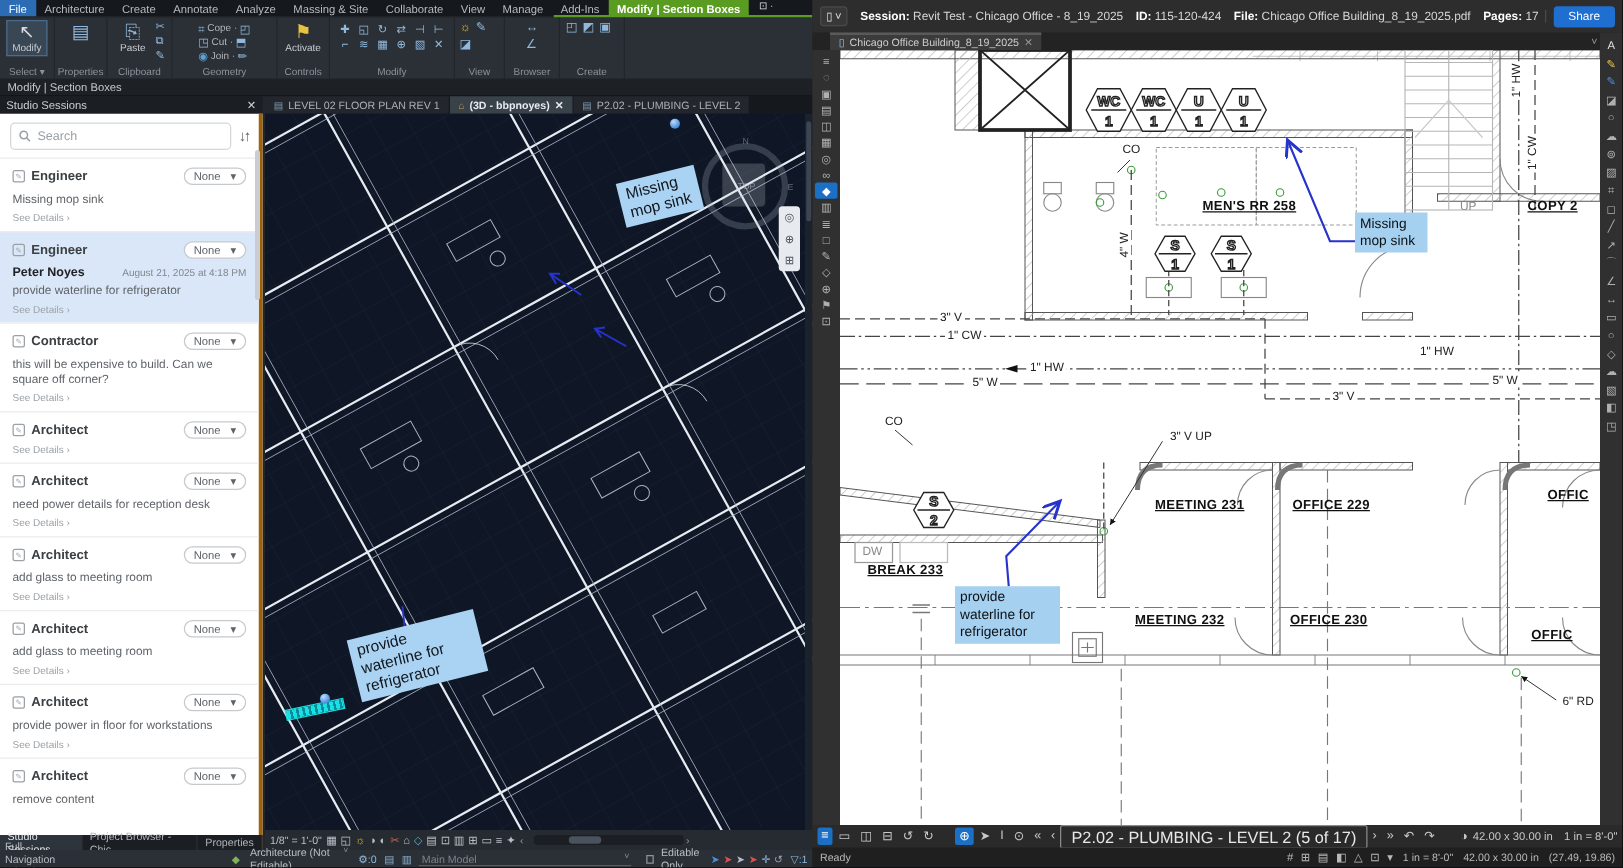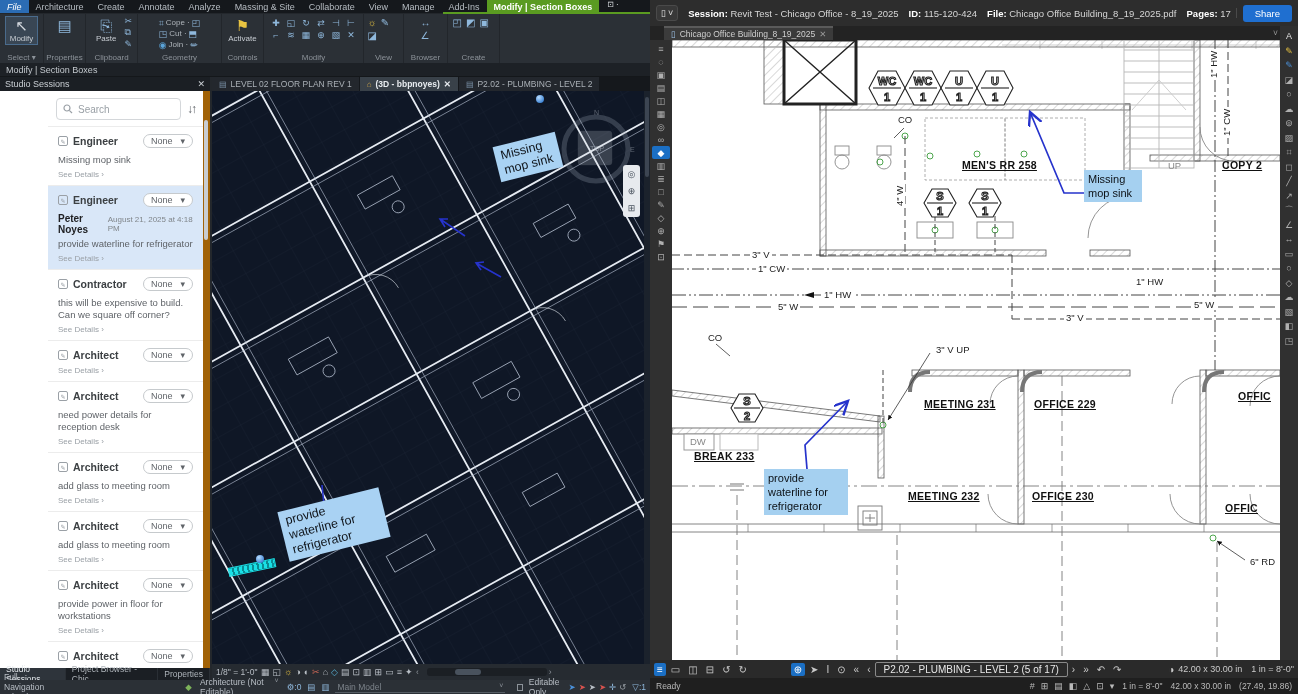--- a/index.html
+++ b/index.html
@@ -5,40 +5,40 @@
   * { margin:0; padding:0; box-sizing:border-box; }
   html,body { background:#000; }
   body { font-family:"Liberation Sans", sans-serif; }
   #screen { position:relative; width:1298px; height:694px; overflow:hidden; background:#14181d; }
   .abs { position:absolute; }
 
   
   #revit { position:absolute; left:0; top:0; width:650px; height:694px; background:#23272c; }
   .rv-tabs { position:absolute; left:0; top:0; width:650px; height:13px; background:#15181c; display:flex; align-items:stretch; font-size:9px; color:#b6bcc2; }
   .rv-tab { padding:1px 7px; display:flex; align-items:center; white-space:nowrap; }
-  .rv-tab.file { background:#2b6cb4; color:#fff;font-style:italic; }
+  .rv-tab.file { background:#2b6cb4; color:#fff; }
   .rv-tab.ctx { background:#5a9b21; color:#fff; font-weight:bold; }
   .rv-winicon { margin-left:8px; color:#d8dce0; font-size:8px; }
   .rv-greenline { position:absolute; left:443px; top:12px; width:207px; height:2px; background:#5a9b21; }
   .rv-ribbon { position:absolute; left:0; top:14px; width:650px; height:49px; background:#2b3036; display:flex; color:#aeb4ba; }
   .rv-group { border-right:1px solid #22262b; padding:2px 4px 0 4px; display:flex; flex-direction:column; align-items:center; position:relative; }
   .rv-group .glabel { position:absolute; bottom:1px; font-size:8px; color:#8c9299; white-space:nowrap; }
   .bigbtn { display:flex; flex-direction:column; align-items:center; justify-content:center; font-size:8px; color:#c7ccd2; padding:1px 4px; border:1px solid transparent; }
   .bigbtn .bgly { font-size:15px; color:#d6dbe1; line-height:16px; }
   .bigbtn.sel { background:#394654; border-color:#4a6b8c; }
   .minirow { display:flex; gap:2px; font-size:8px; align-items:center; line-height:10px; }
   .mini { font-size:9px; color:#8fb8dc; }
   .icgrid { display:grid; grid-template-columns:repeat(6,14px); grid-auto-rows:12px; gap:0 1px; margin-top:1px; }
   .icgrid .ic { font-size:9px; color:#8fb8dc; text-align:center; line-height:12px; }
   .iconsrow .ic { font-size:10px; color:#8fb8dc; padding:0 2px; line-height:13px; }
   .rv-modebar { position:absolute; left:0; top:63px; width:650px; height:14px; background:#1d2126; color:#c3c8cd; font-size:9px; display:flex; align-items:center; padding-left:6px; border-bottom:1px solid #14171a; }
 
   
   .rv-paneltitle { position:absolute; left:0; top:77px; width:210px; height:14px; background:#1b1f24; color:#c9ced3; font-size:9px; display:flex; align-items:center; padding:0 5px; justify-content:space-between; }
-  .rv-panel { position:absolute; left:0; top:91px; width:210px; height:596px; background:#fff; overflow:hidden; border-right:7px solid #a16207;padding-left:48px; }
+  .rv-panel { position:absolute; left:0; top:91px; width:210px; height:596px; background:#fff; overflow:hidden; border-right:3px solid #a16207; }
   .searchrow { display:flex; align-items:center; gap:6px; padding:7px 8px 6px 8px; }
   .searchbox { flex:1; border:1px solid #d4d7da; border-radius:4px; height:22px; display:flex; align-items:center; padding:0 6px; gap:5px; color:#9aa0a6; font-size:10px; }
   .sorticon { color:#5f6368; font-size:12px; letter-spacing:-2px; }
   .entry { border-top:1px solid #ececec; padding:7px 10px 6px 10px; }
   .entry.selected { background:#d9e7f8; }
   .ehead { display:flex; align-items:center; gap:5px; }
   .eicon { width:10px; height:10px; border:1px solid #9aa0a6; border-radius:2px; font-size:6px; color:#9aa0a6; display:flex; align-items:center; justify-content:center; }
   .erole { font-size:10.5px; font-weight:bold; color:#3c4043; flex:1; }
   .nonedd { border:1px solid #c6cacd; border-radius:10px; font-size:9px; color:#5f6368; padding:1px 7px; display:flex; gap:8px; align-items:center; background:#fff; }
   .eauthor { display:flex; justify-content:space-between; margin-top:6px; align-items:baseline; }
@@ -91,21 +91,21 @@
 
   .plan-label { position:absolute; font-weight:bold; font-size:10.5px; color:#111; text-decoration:underline; white-space:nowrap; letter-spacing:0.3px; }
   .pipe-label { position:absolute; font-size:9.5px; color:#222; background:#fff; padding:0 2px; white-space:nowrap; }
   .pipe-label.gray { color:#888; background:transparent; }
   .vert { transform:rotate(-90deg); transform-origin:left top; }
   .bb-markup { position:absolute; background:#a5d0f0; color:#0c1116; font-size:11px; line-height:14px; padding:2px 4px; }
 
   .bb-bottom { position:absolute; left:0; top:660px; width:648px; height:18px; background:#2a2a2a; display:flex; align-items:center; font-size:9px; color:#c9c9c9; padding:0 4px; gap:1px; }
   .bb-bottom .ic { font-size:10px; padding:1px 3px; }
   .bb-bottom .ic.active { background:#1b6fc4; color:#fff; border-radius:2px; }
-  .pagebox { border:1px solid #8a8a8a; border-radius:2px; padding:1px 8px; font-size:10px; color:#e8e8e8; white-space:nowrap; }
+  .pagebox { border:1px solid #8a8a8a; border-radius:2px; padding:1px 8px; font-size:13px; color:#e8e8e8; white-space:nowrap; }
   .bb-status { position:absolute; left:0; top:678px; width:648px; height:16px; background:#1f1f1f; color:#b9b9b9; font-size:8.5px; display:flex; align-items:center; padding:0 6px; gap:8px; }
   .bb-status .ic { font-size:9px; }
   .spacer { flex:1; }
   .sep { width:1px; height:10px; background:#4a4a4a; }
 </style>
 </head>
 <body>
 
 <div id="screen">
 

